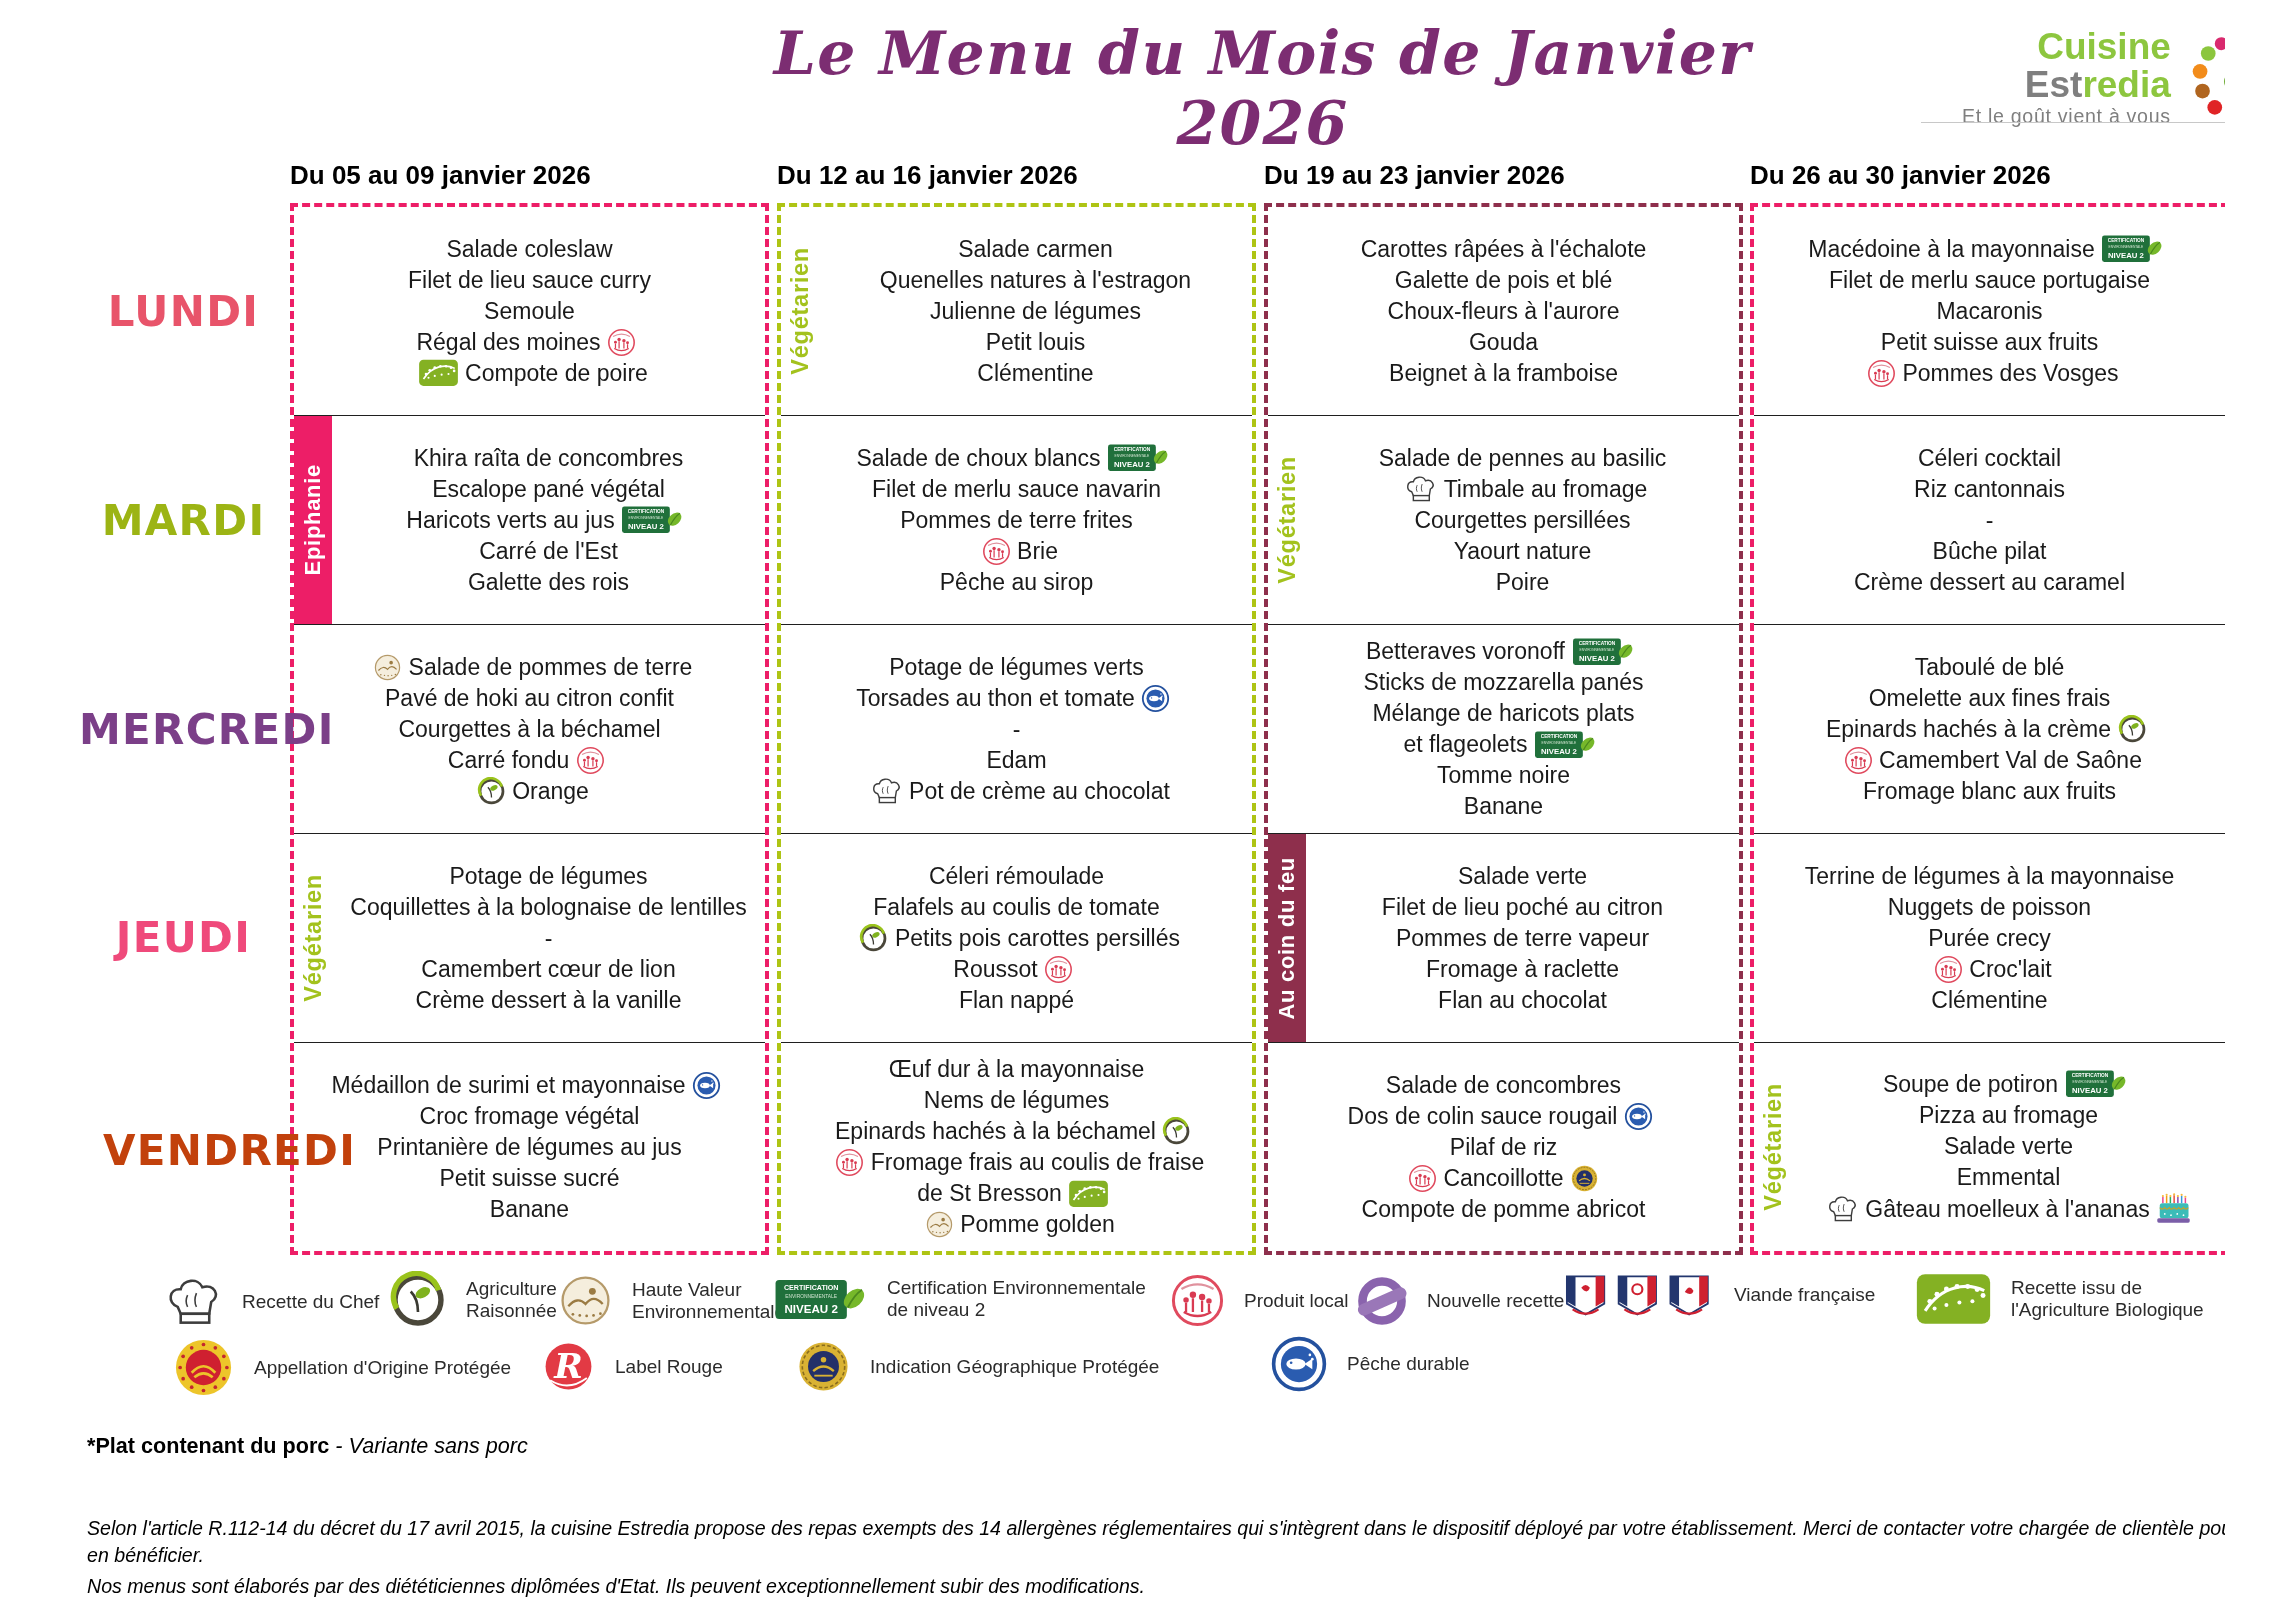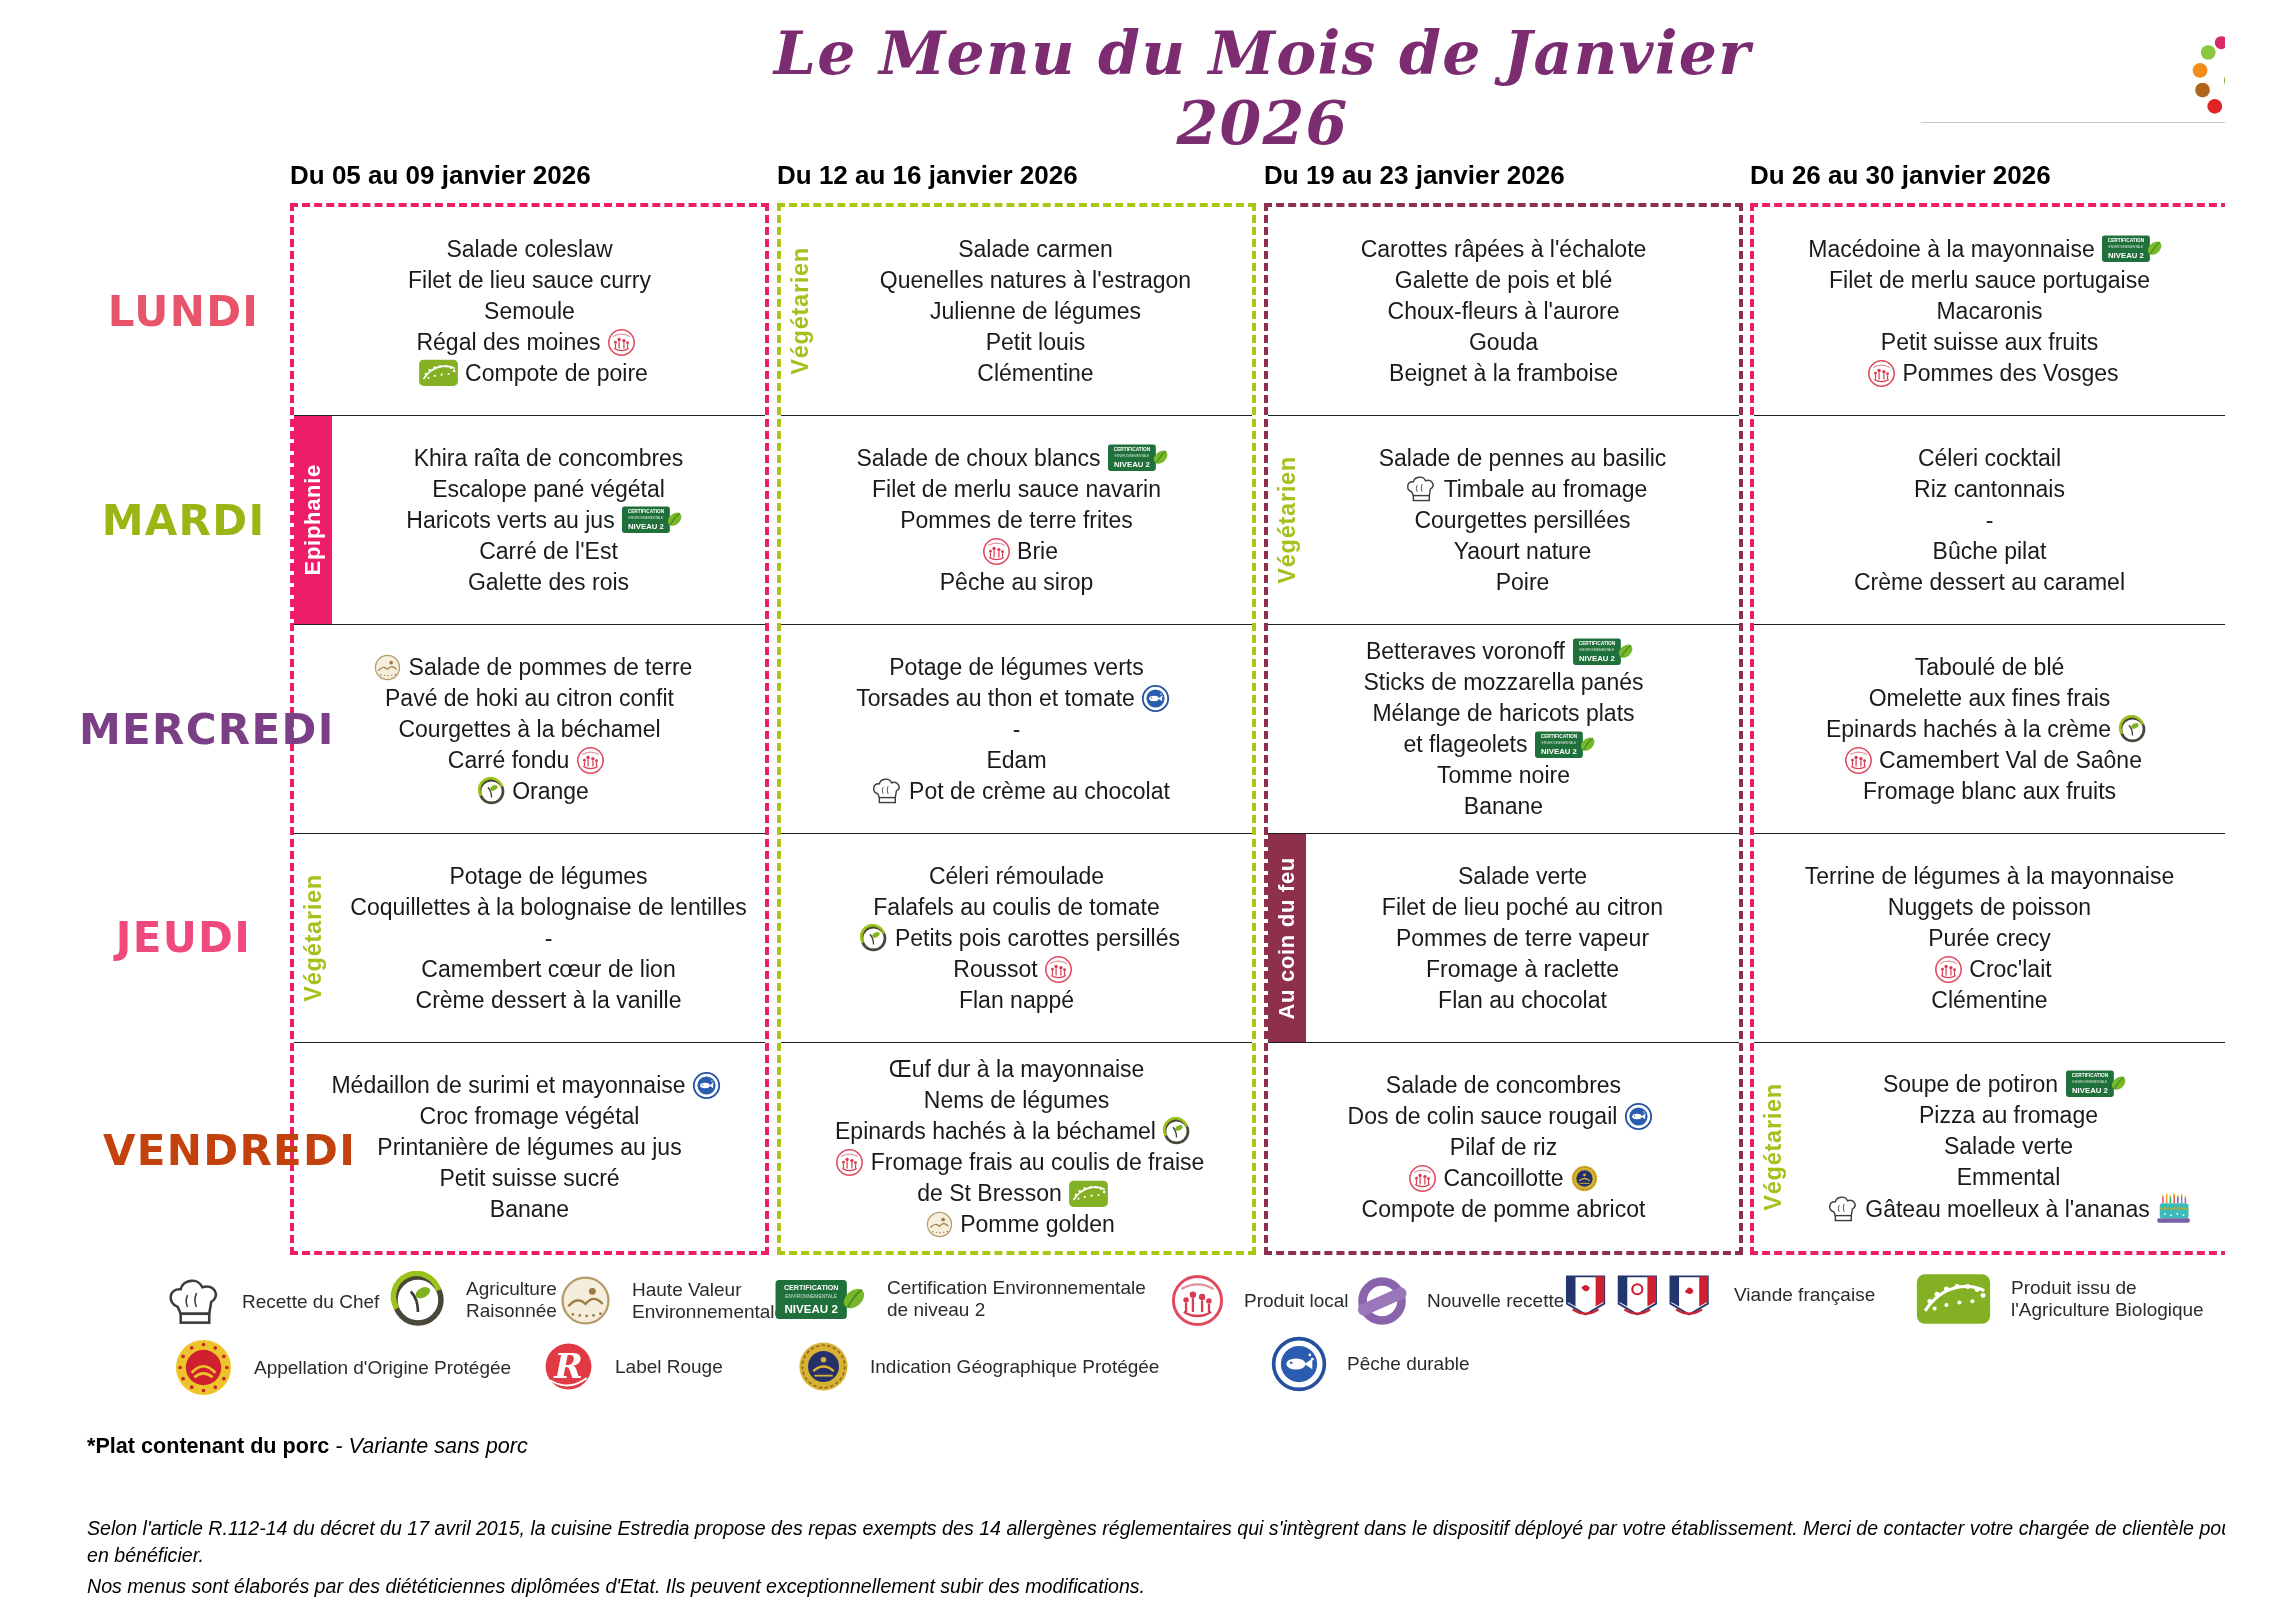--- a/index.html
+++ b/index.html
@@ -50,20 +50,24 @@
   .legal p{margin:0 0 3.9px 0;}
 </style>
 </head>
 <body>
 
 <div id="page">
 
   <div class="title">Le Menu du Mois de Janvier 2026</div>
 
   <div class="logo">
+    <div class="logo-text">
+      <div class="brand"><span class="g">Cuisine </span><span class="k">Est</span><span class="g">redia</span></div>
+      <div class="tagline">Et le goût vient à vous</div>
+    </div>
     <span class="icon" style="width:98px;height:98px;">
       <svg viewBox="0 0 60 60">
         <g>
           <circle cx="30" cy="8" r="5" fill="#6e2b3a"></circle>
             <circle cx="42" cy="11" r="4.5" fill="#f2a71b"></circle>
           <circle cx="51" cy="20" r="4.5" fill="#e02426"></circle>
             <circle cx="53" cy="32" r="4" fill="#8a5a2a"></circle>
           <circle cx="49" cy="43" r="4.5" fill="#2f9e47"></circle>
             <circle cx="40" cy="51" r="4.5" fill="#e8308a"></circle>
           <circle cx="28" cy="53" r="4" fill="#f2c50f"></circle>
@@ -1032,21 +1036,21 @@
               <circle cx="44" cy="11.5" r="2.1"></circle>
               <circle cx="52" cy="14" r="2.1"></circle>
               <circle cx="57" cy="19" r="2.1"></circle>
               <circle cx="16" cy="30" r="1.7"></circle>
               <circle cx="26" cy="27" r="1.7"></circle>
               <circle cx="37" cy="25" r="1.7"></circle>
               <circle cx="48" cy="24" r="1.7"></circle>
             </g>
           </svg>
         </span>
-        <span class="legend-label">Produit issu de
+        <span class="legend-label">Recette issu de
 l'Agriculture Biologique</span>
       </div>
       <div class="legend-item" style="left: 165px; top: 1336px;">
         <span class="icon" style="width: 63px; height: 63px;">
           <svg viewBox="0 0 48 48">
             <circle cx="24" cy="24" r="21" fill="#edc52a"></circle>
             <g fill="#c4272e">
               <circle cx="24" cy="6.5" r="1.4"></circle>
               <circle cx="33" cy="9" r="1.4"></circle>
               <circle cx="39.5" cy="15.5" r="1.4"></circle>

